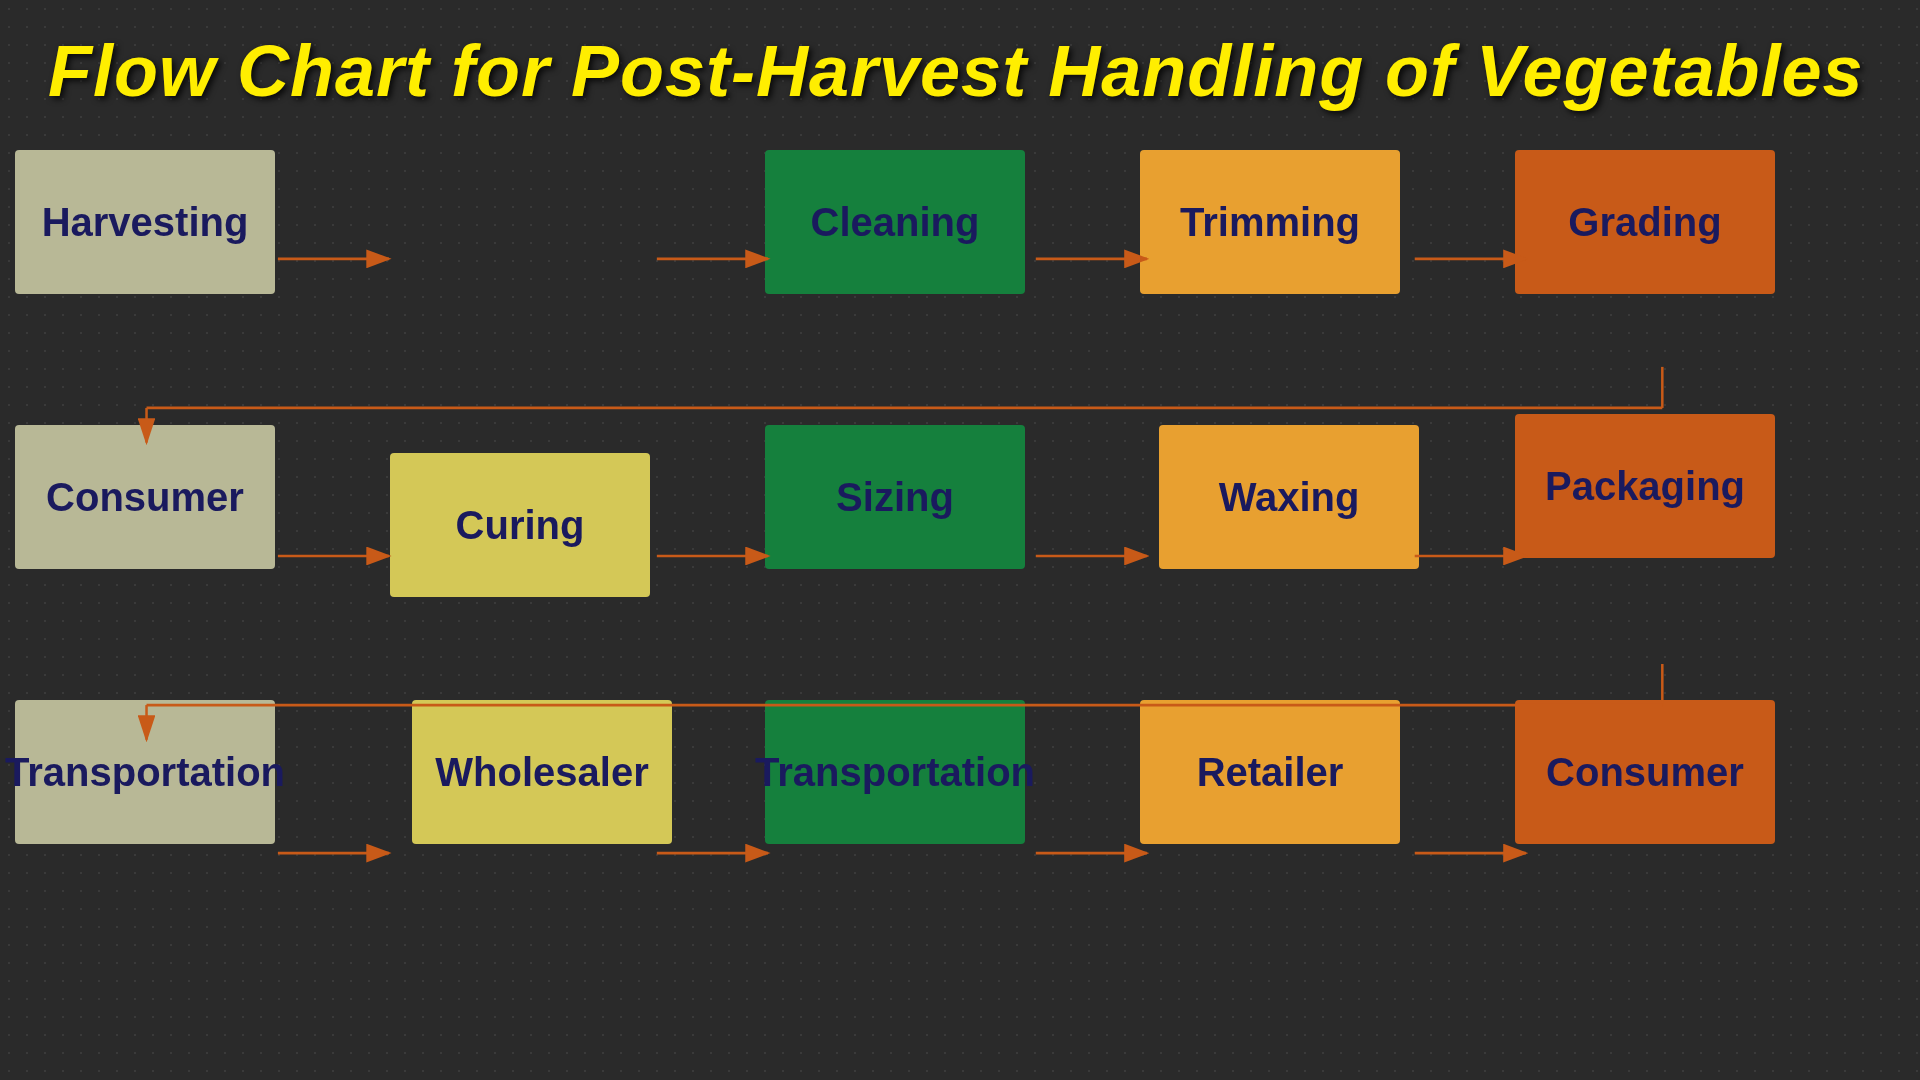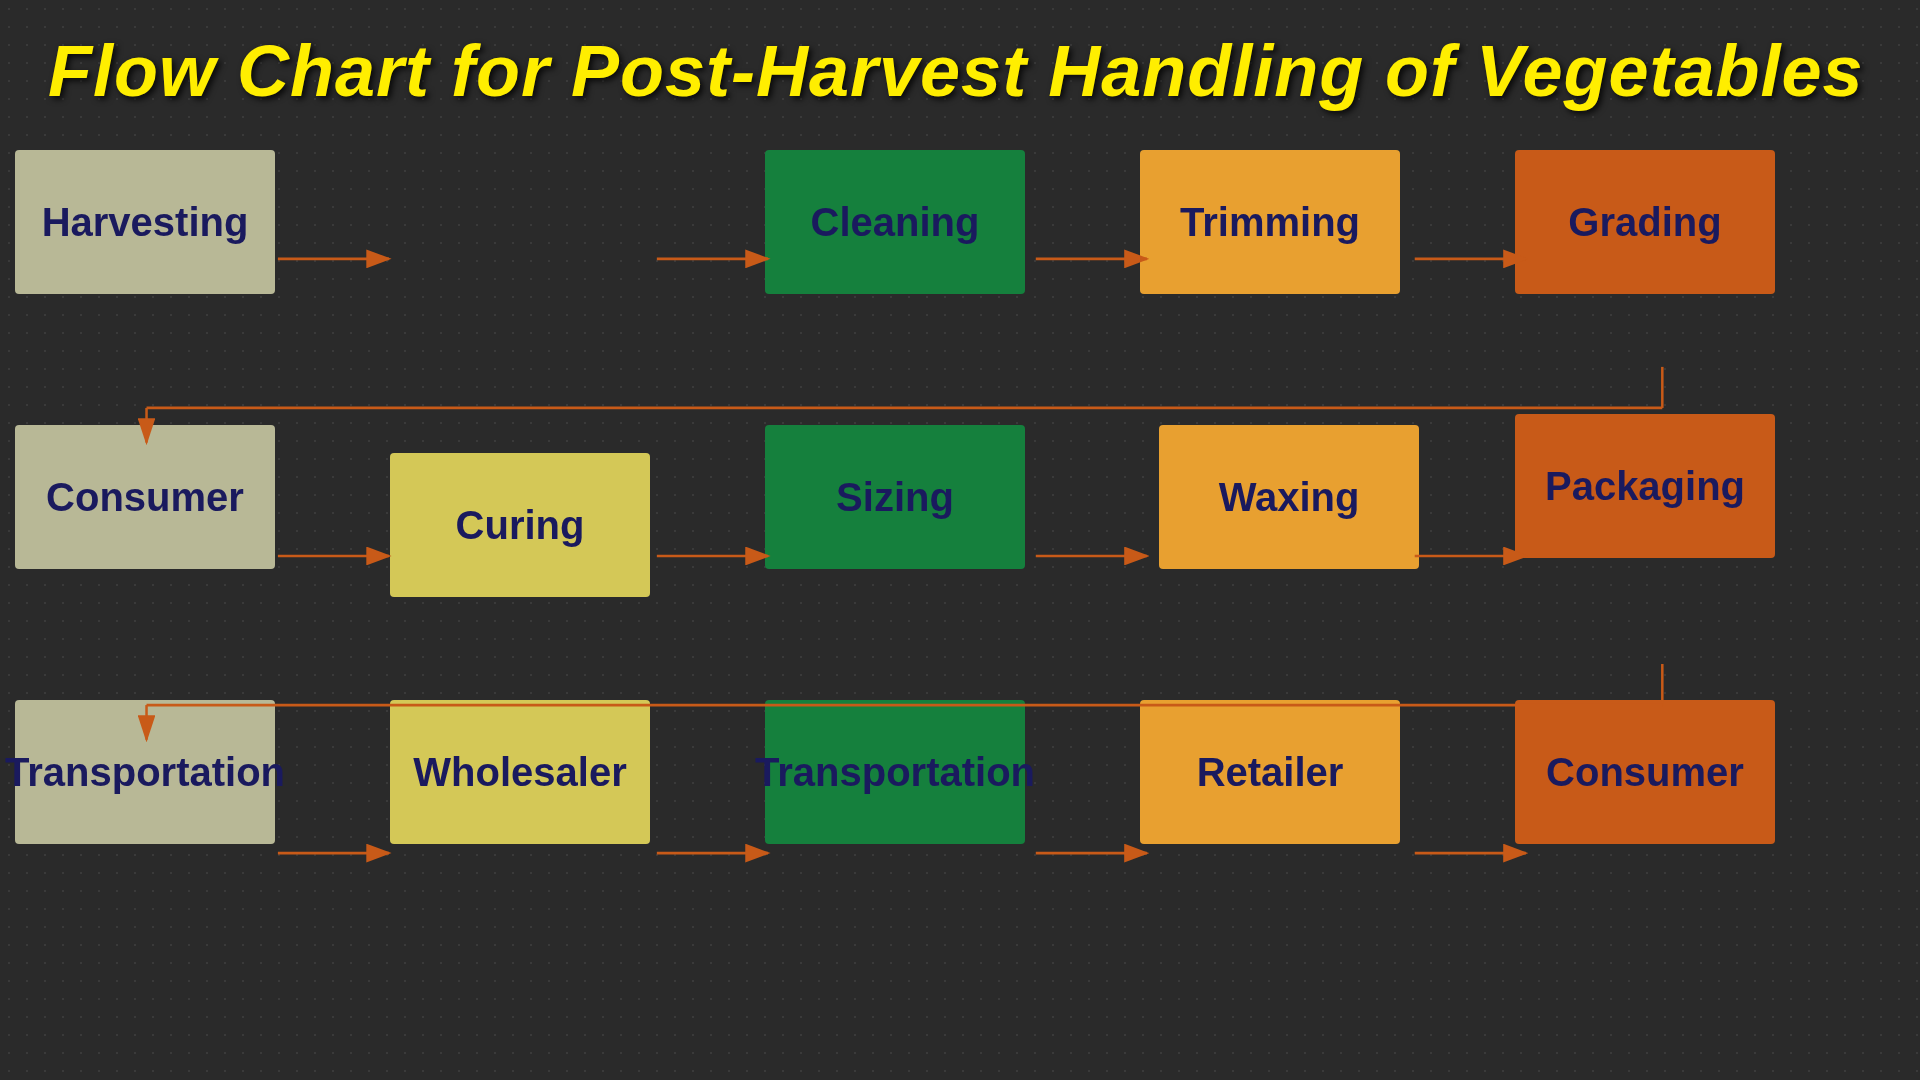--- a/index.html
+++ b/index.html
@@ -78,21 +78,21 @@
   <div class="node c-orange" style="left:1140px;top:10px;">Trimming</div>
   <div class="node c-red" style="left:1515px;top:10px;">Grading</div>
 
   <div class="node c-gray" style="left:15px;  top:285px;">Consumer</div>
   <div class="node c-ylight" style="left:390px; top:285px;margin-top:28px;">Curing</div>
   <div class="node c-ymed" style="left:765px; top:285px;">Sizing</div>
   <div class="node c-orange" style="left:1140px;top:285px;margin-left:19px;">Waxing</div>
   <div class="node c-red" style="left:1515px;top:274px;">Packaging</div>
 
   <div class="node c-gray" style="left:15px;  top:560px;">Transportation</div>
-  <div class="node c-ylight" style="left:390px; top:560px;">Wholesaler</div>
+  <div class="node c-ylight" style="left:412px; top:560px;">Wholesaler</div>
   <div class="node c-ymed" style="left:765px; top:560px;">Transportation</div>
   <div class="node c-orange" style="left:1140px;top:560px;">Retailer</div>
   <div class="node c-red" style="left:1515px;top:560px;">Consumer</div>
 
   <svg class="svg-overlay" viewBox="0 0 1900 870" preserveAspectRatio="none">
     <defs>
       <marker id="arrowhead" markerWidth="10" markerHeight="7" refX="9" refY="3.5" orient="auto">
         <polygon points="0 0, 10 3.5, 0 7" fill="#c85a18"></polygon>
       </marker>
     </defs>

